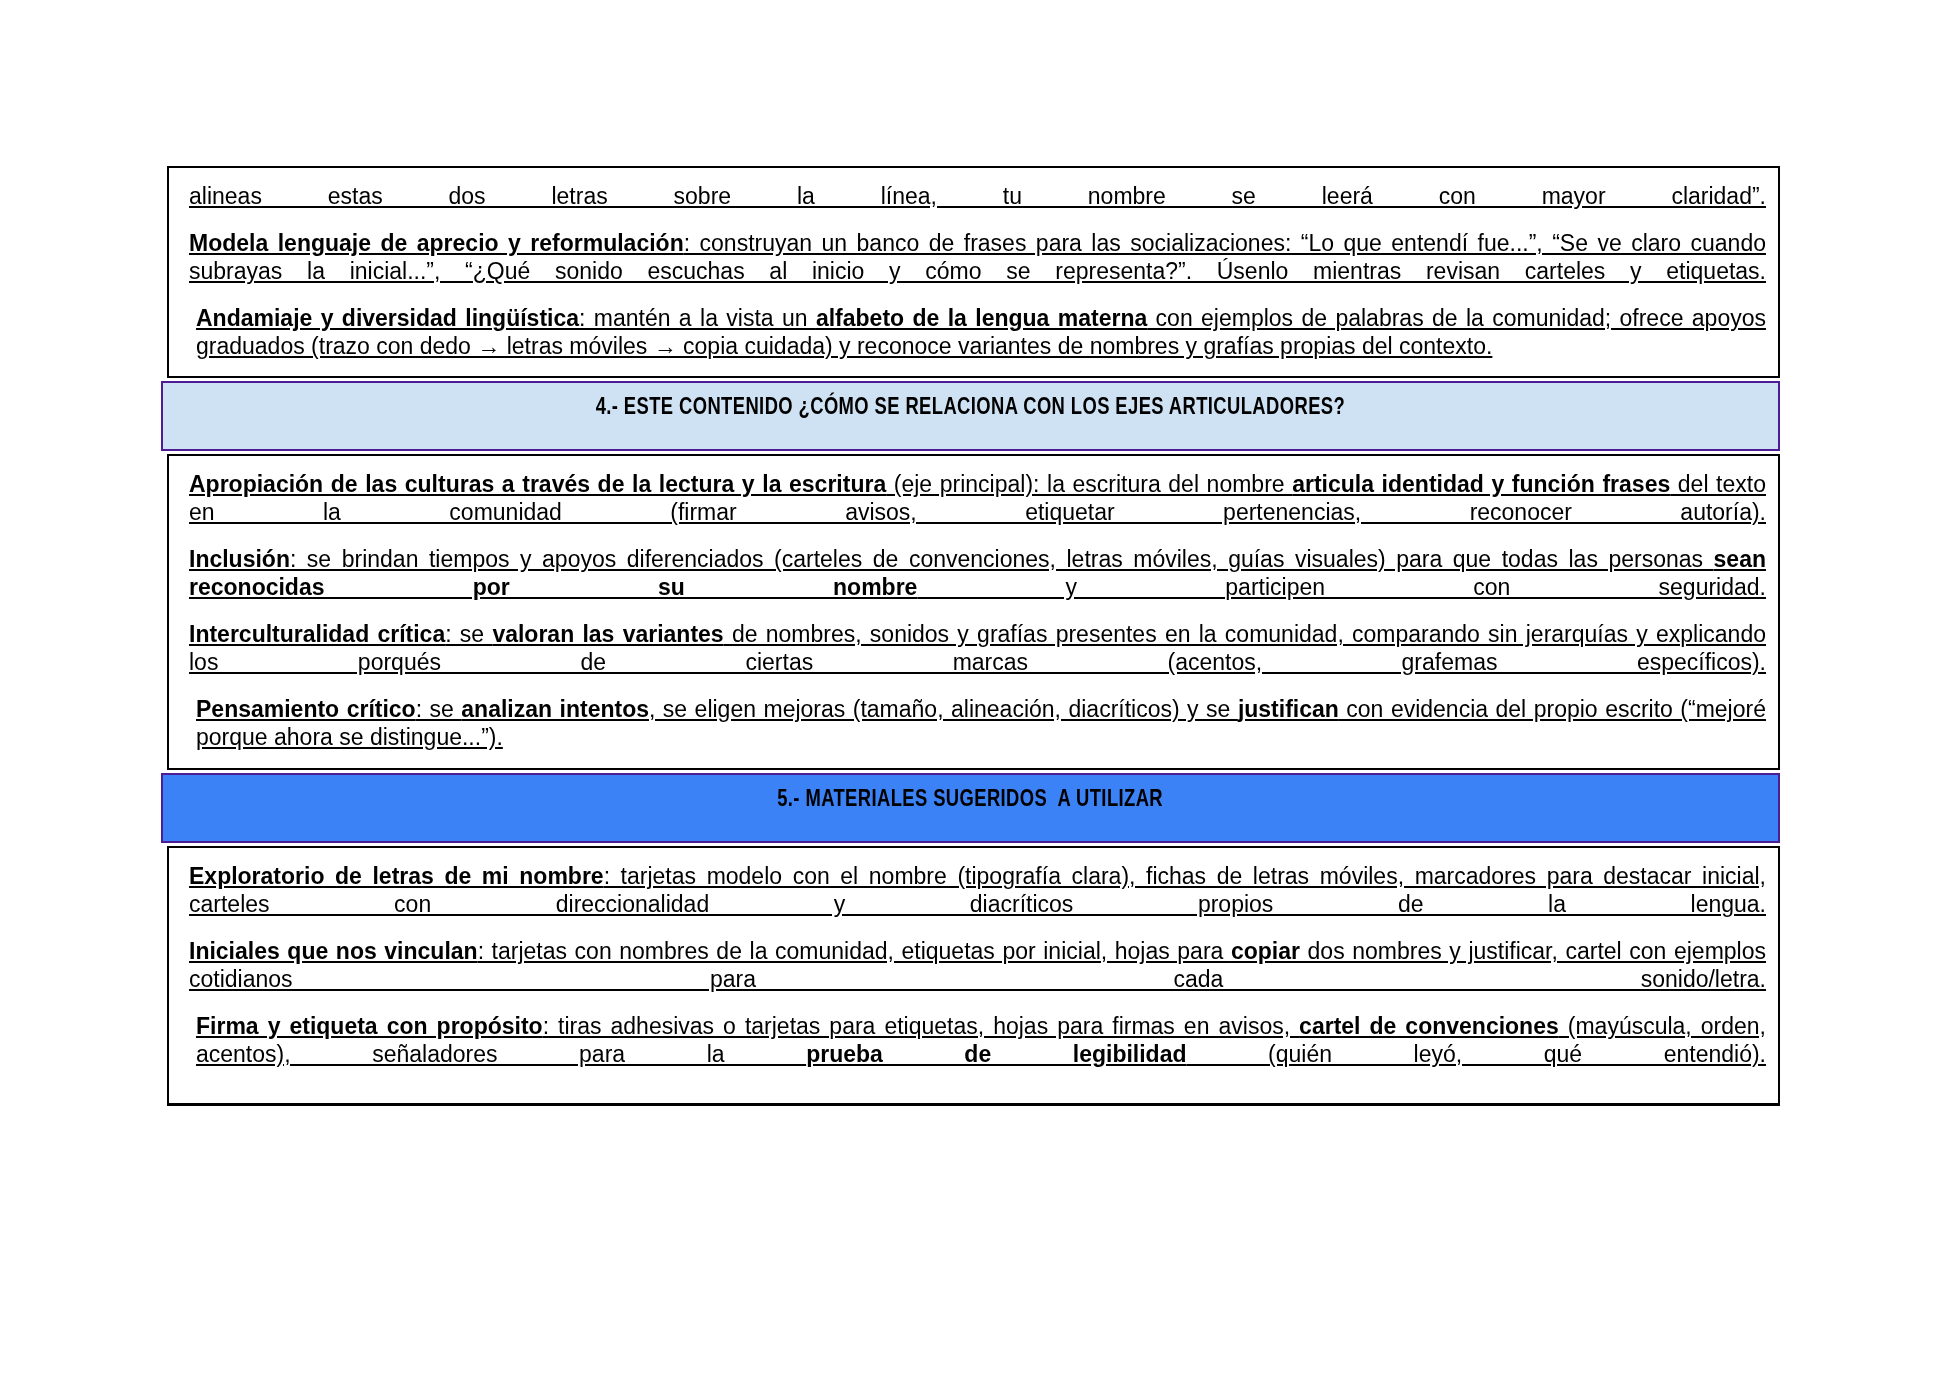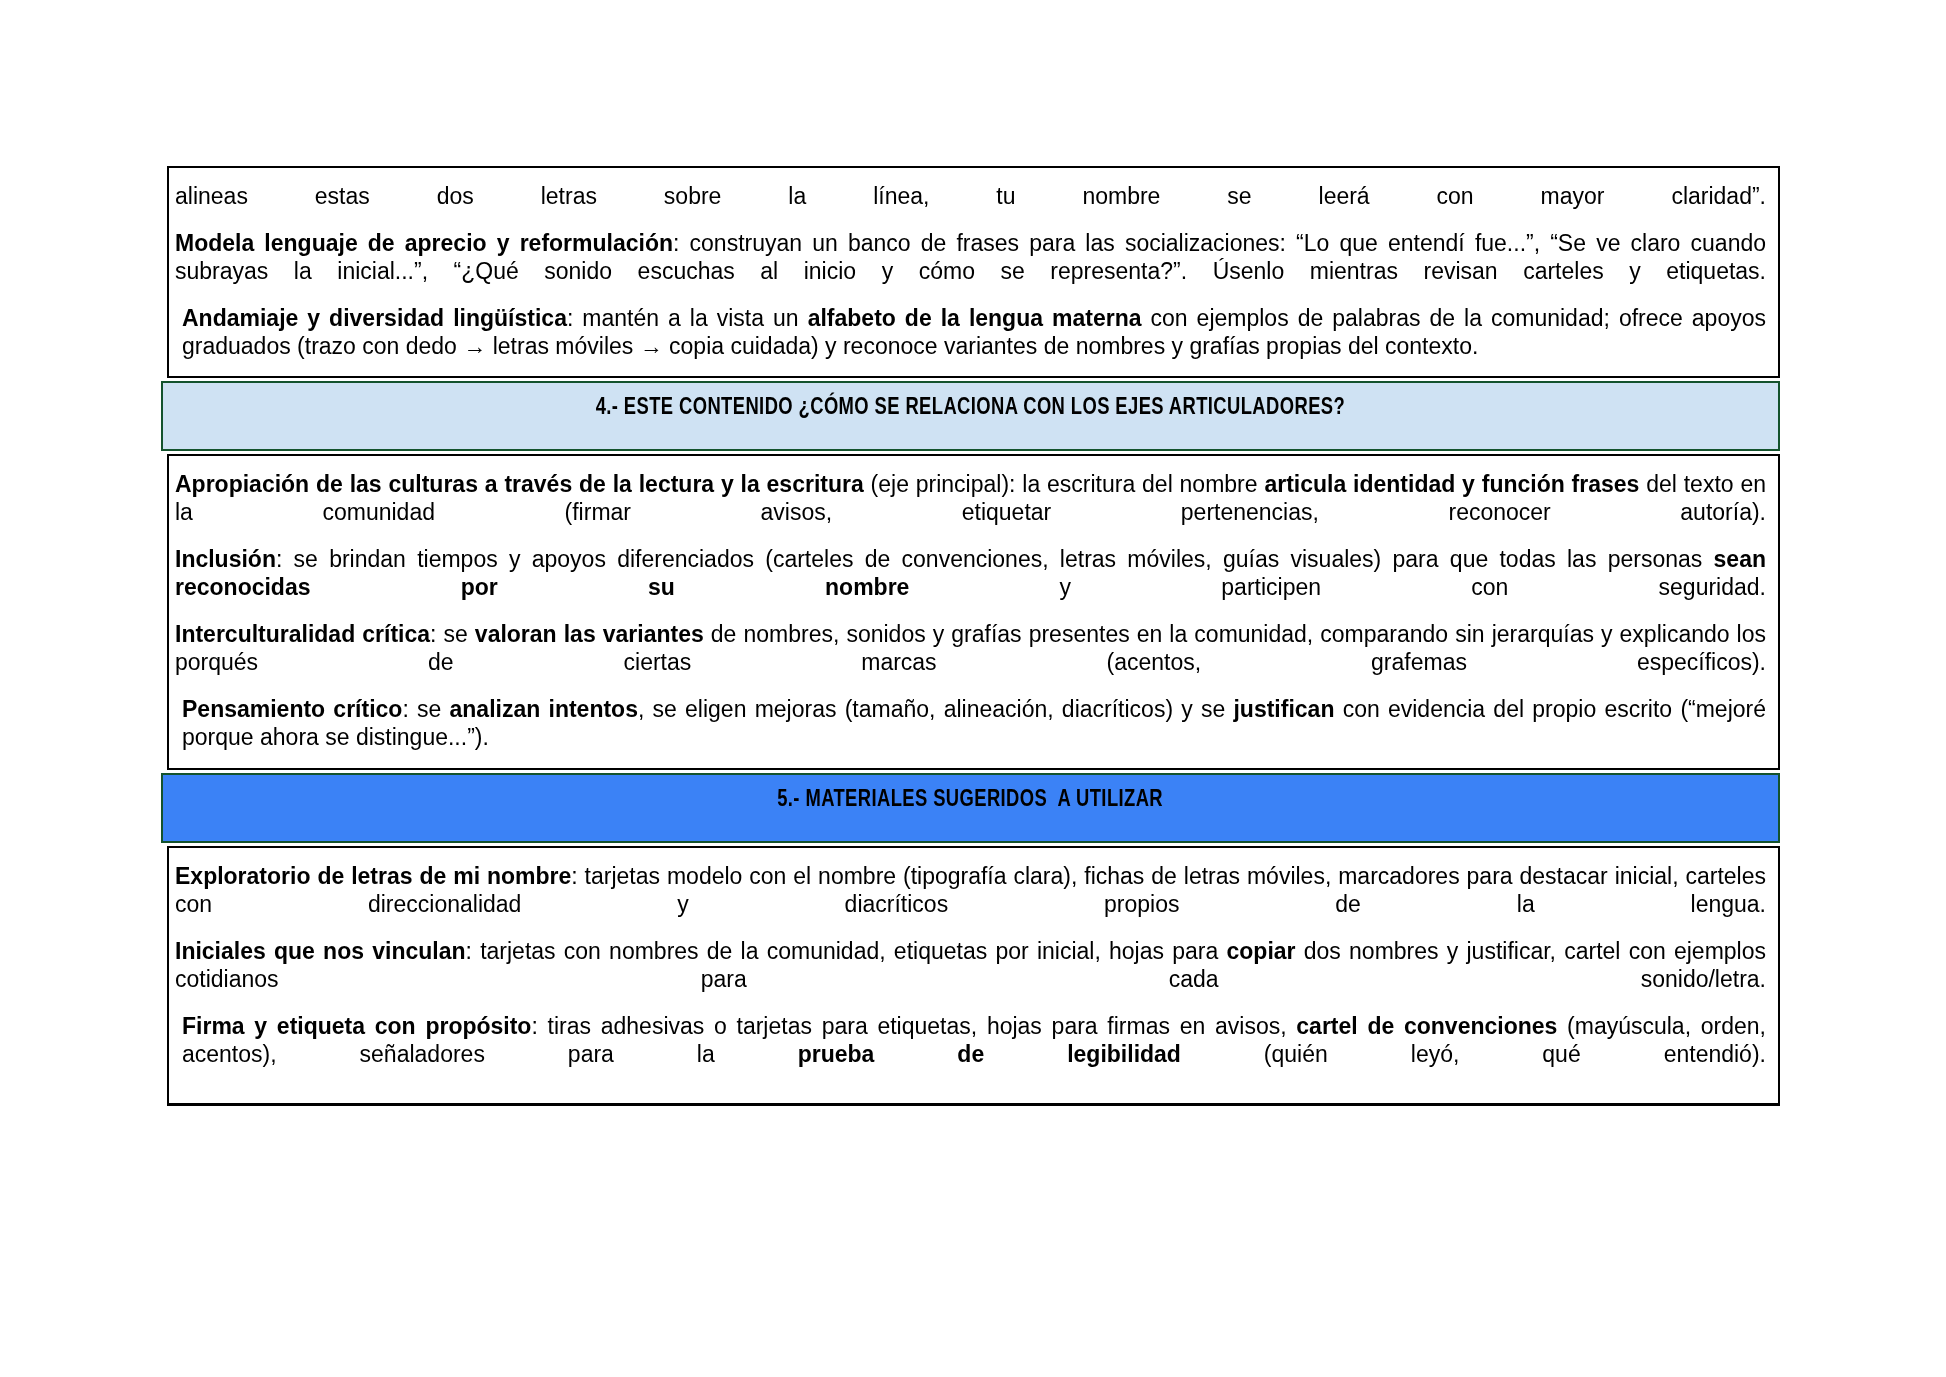--- a/index.html
+++ b/index.html
@@ -12,28 +12,29 @@
   .page { position: relative; width: 1946px; height: 1377px; background: #ffffff; }
   .doc-table {
     position: absolute;
     left: 167px;
     top: 166px;
     width: 1613px;
   }
   .text-row {
     border: 2px solid #000000;
     background: #ffffff;
-    padding: 14px 12px 10px 6px;
+    padding: 14px 12px 10px 20px;
     overflow: hidden;
+    text-decoration: underline;
   }
   .row-intro { height: 212px; }
   .row-ejes { height: 316px; margin-top: 3px; }
   .row-materiales { height: 260px; margin-top: 3px; border-bottom-width: 3px; }
   .header-row {
-    border: 2px solid #14532d;
+    border: 2px solid #4c1d95;
     height: 70px;
     margin: 3px 0 0 -6px;
     width: calc(100% + 6px);
     padding: 9px 10px 0 10px;
     text-align: center;
     overflow: hidden;
   }
   .header-label {
     display: inline-block;
     transform: scaleX(0.8);

